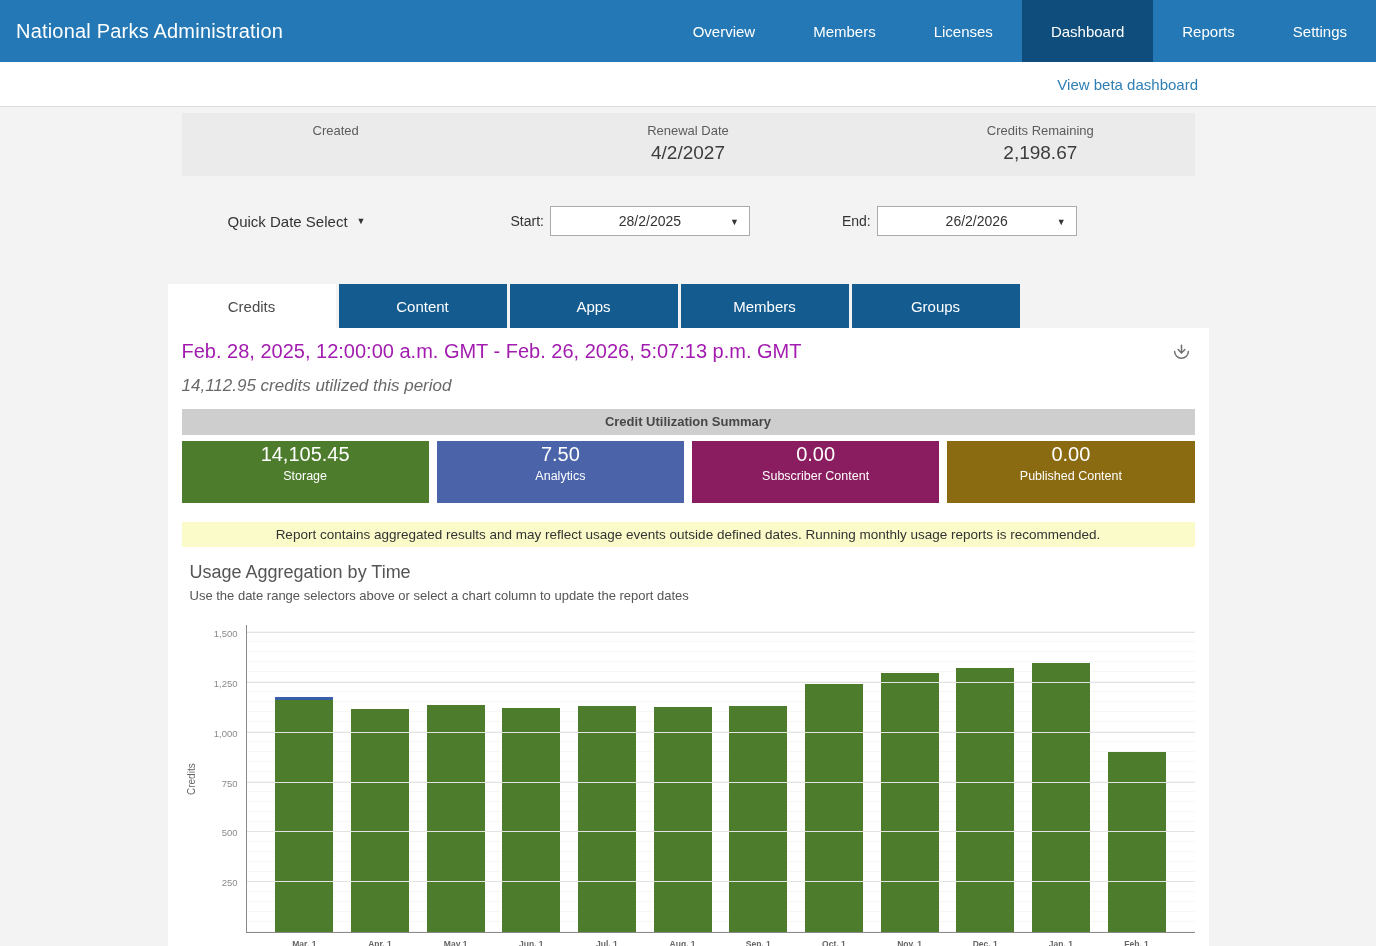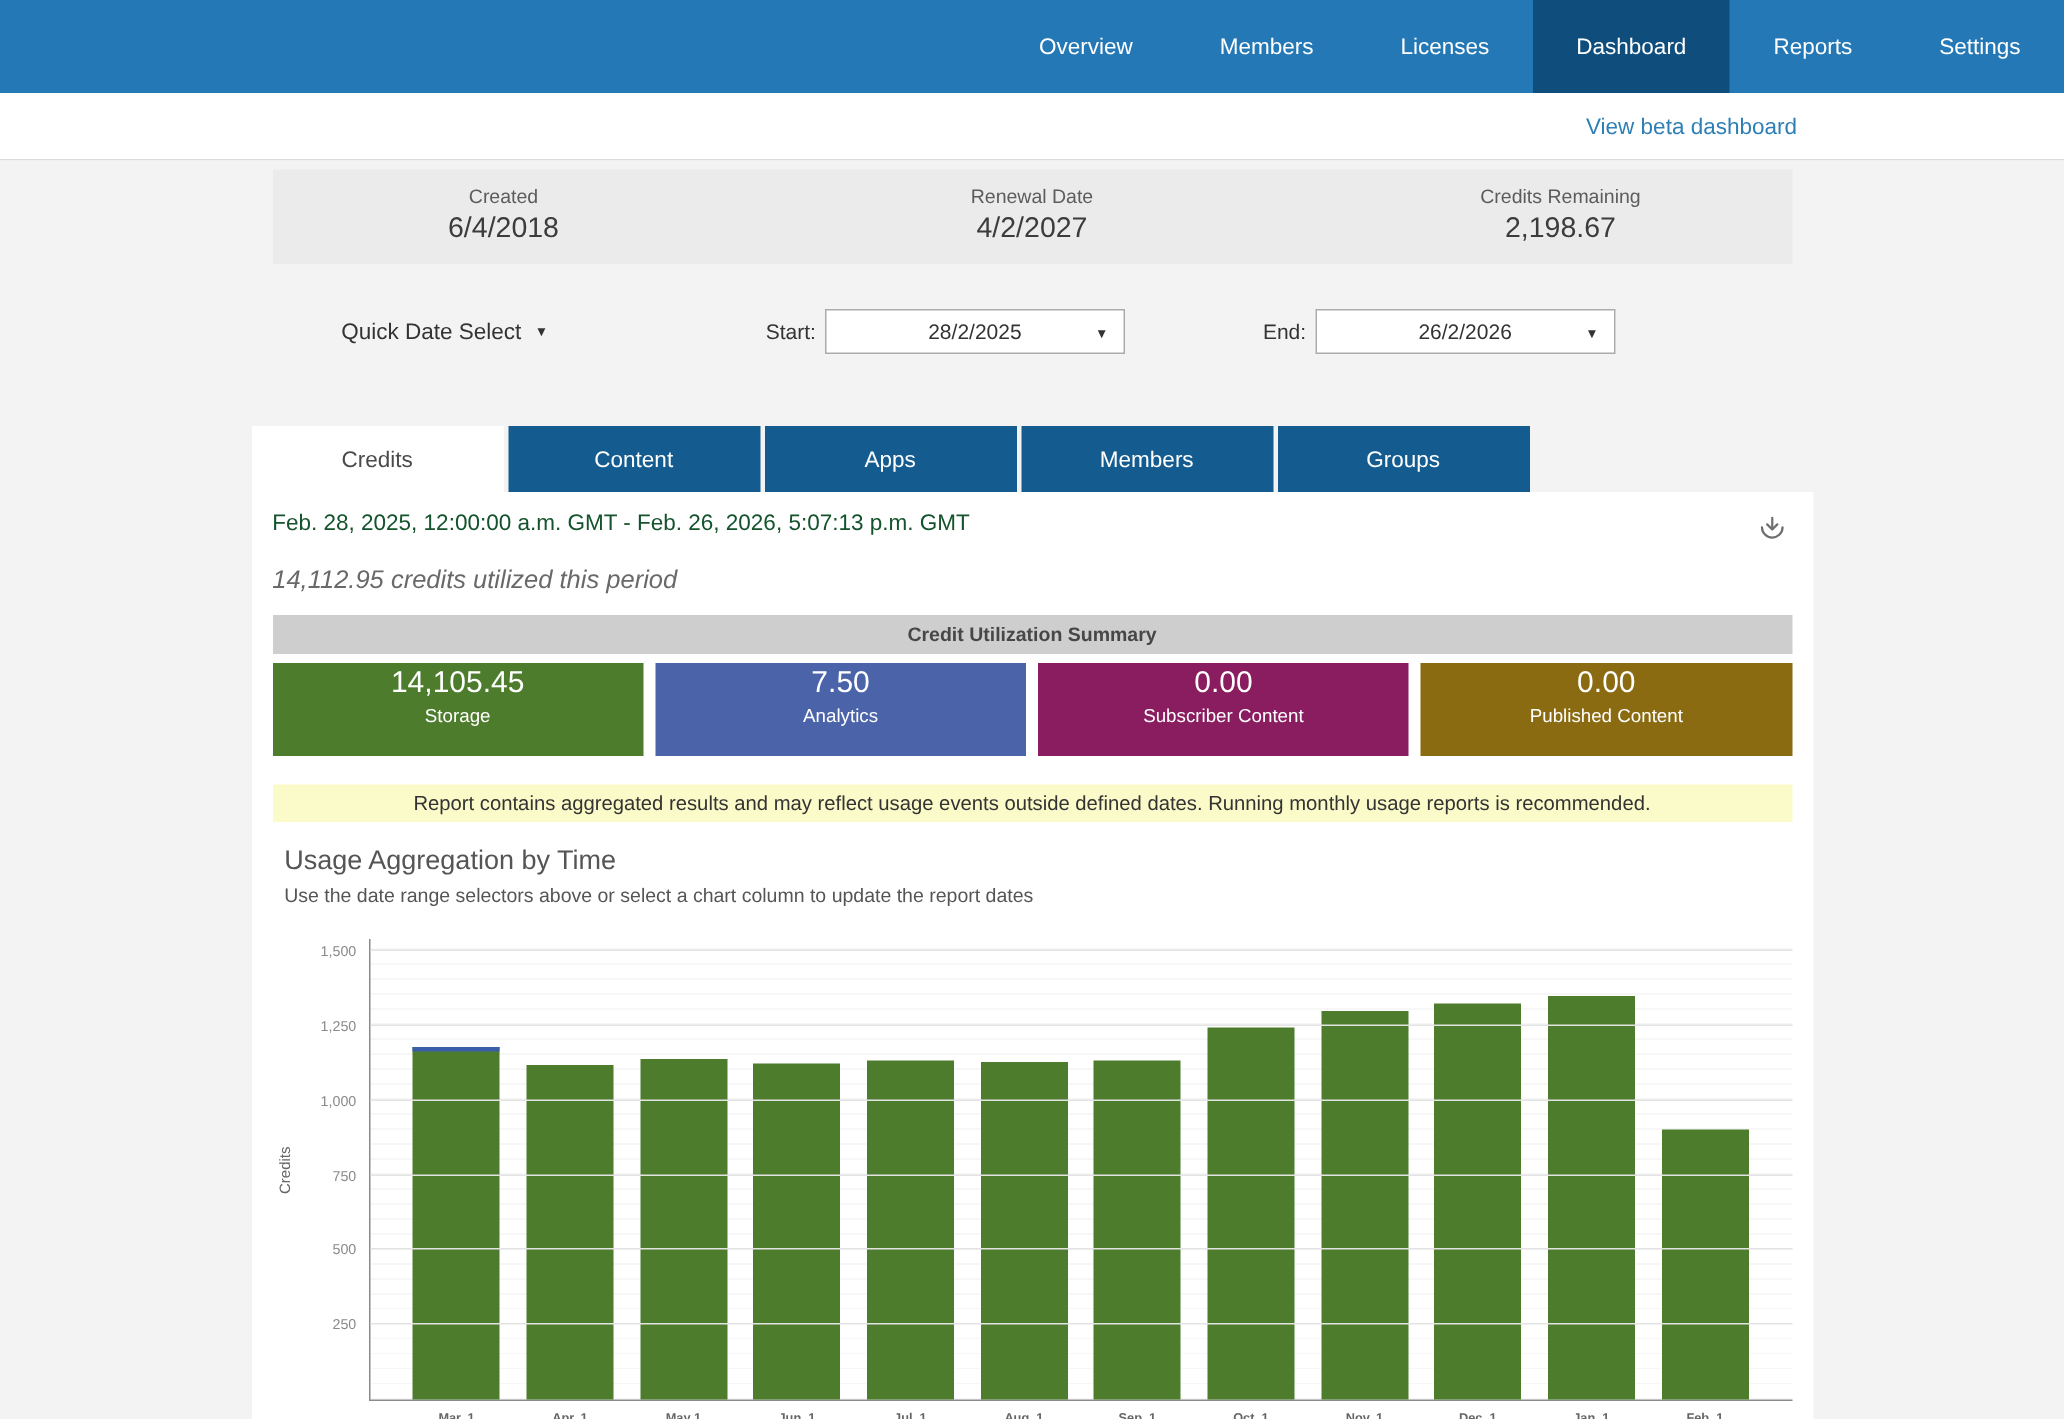--- a/index.html
+++ b/index.html
@@ -60,21 +60,21 @@
   .tabs { display: flex; gap: 3px; margin-top: 48px; }
   .tab {
     width: 168px; height: 44px; display: flex; align-items: center; justify-content: center;
     font-size: 15px; background: #145c90; color: #fff; cursor: pointer;
   }
   .tab.active { background: #fff; color: #4a4a4a; }
 
   
   .panel { background: #fff; padding: 12px 14px 28px; }
   .panel-head { display: flex; align-items: flex-start; }
-  .date-range { font-size: 15px; color: #14532d; flex: 1; }
+  .date-range { font-size: 20px; color: #a21caf; flex: 1; }
   .dl { cursor: pointer; padding: 2px 4px; }
   .credits-utilized { font-size: 17px; color: #696969; margin-top: 9px; font-style: italic; }
   .cus-header {
     margin-top: 13px; background: #cecece; height: 26px; line-height: 26px;
     text-align: center; font-weight: bold; font-size: 13px; color: #474747;
   }
   .cards { display: flex; gap: 8px; margin-top: 6px; }
   .card { flex: 1; height: 62px; color: #fff; text-align: center; }
   .card-value { font-size: 20px; margin-top: 2px; }
   .card-label { font-size: 12.5px; margin-top: 3px; }
@@ -110,41 +110,41 @@
     cursor: pointer;
   }
   .bar { width: 58px; display: flex; flex-direction: column; }
   .cap { height: 3px; width: 100%; }
   .xtick { position: absolute; bottom: -17px; font-size: 8.5px; color: #666; white-space: nowrap; }
 </style>
 </head>
 <body>
 
 <header>
+  <div class="app-title">National Parks Administration</div>
   <nav>
     <a class="nav-item">Overview</a>
     <a class="nav-item">Members</a>
     <a class="nav-item">Licenses</a>
     <a class="nav-item active">Dashboard</a>
     <a class="nav-item">Reports</a>
     <a class="nav-item">Settings</a>
   </nav>
 </header>
 
 <div class="beta-bar">
   <a class="beta-link">View beta dashboard</a>
 </div>
 
 <div class="page">
   <div class="container">
 
     <div class="summary-box">
       <div class="sum-col">
         <div class="sum-label">Created</div>
-        <div class="sum-value">6/4/2018</div>
       </div>
       <div class="sum-col">
         <div class="sum-label">Renewal Date</div>
         <div class="sum-value">4/2/2027</div>
       </div>
       <div class="sum-col">
         <div class="sum-label">Credits Remaining</div>
         <div class="sum-value">2,198.67</div>
       </div>
     </div>

